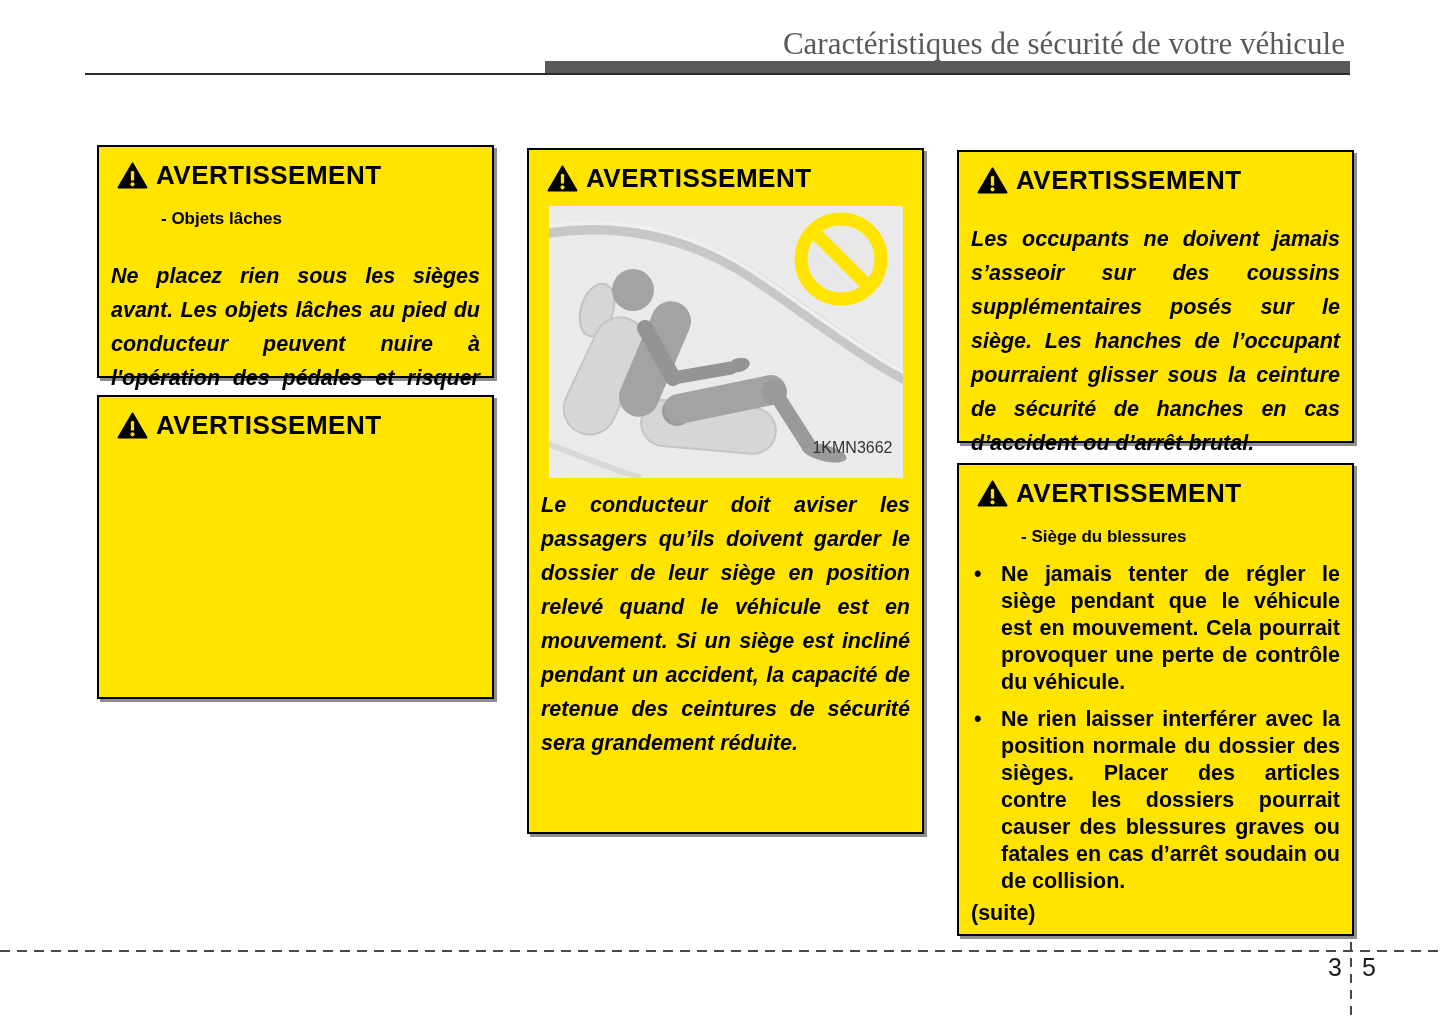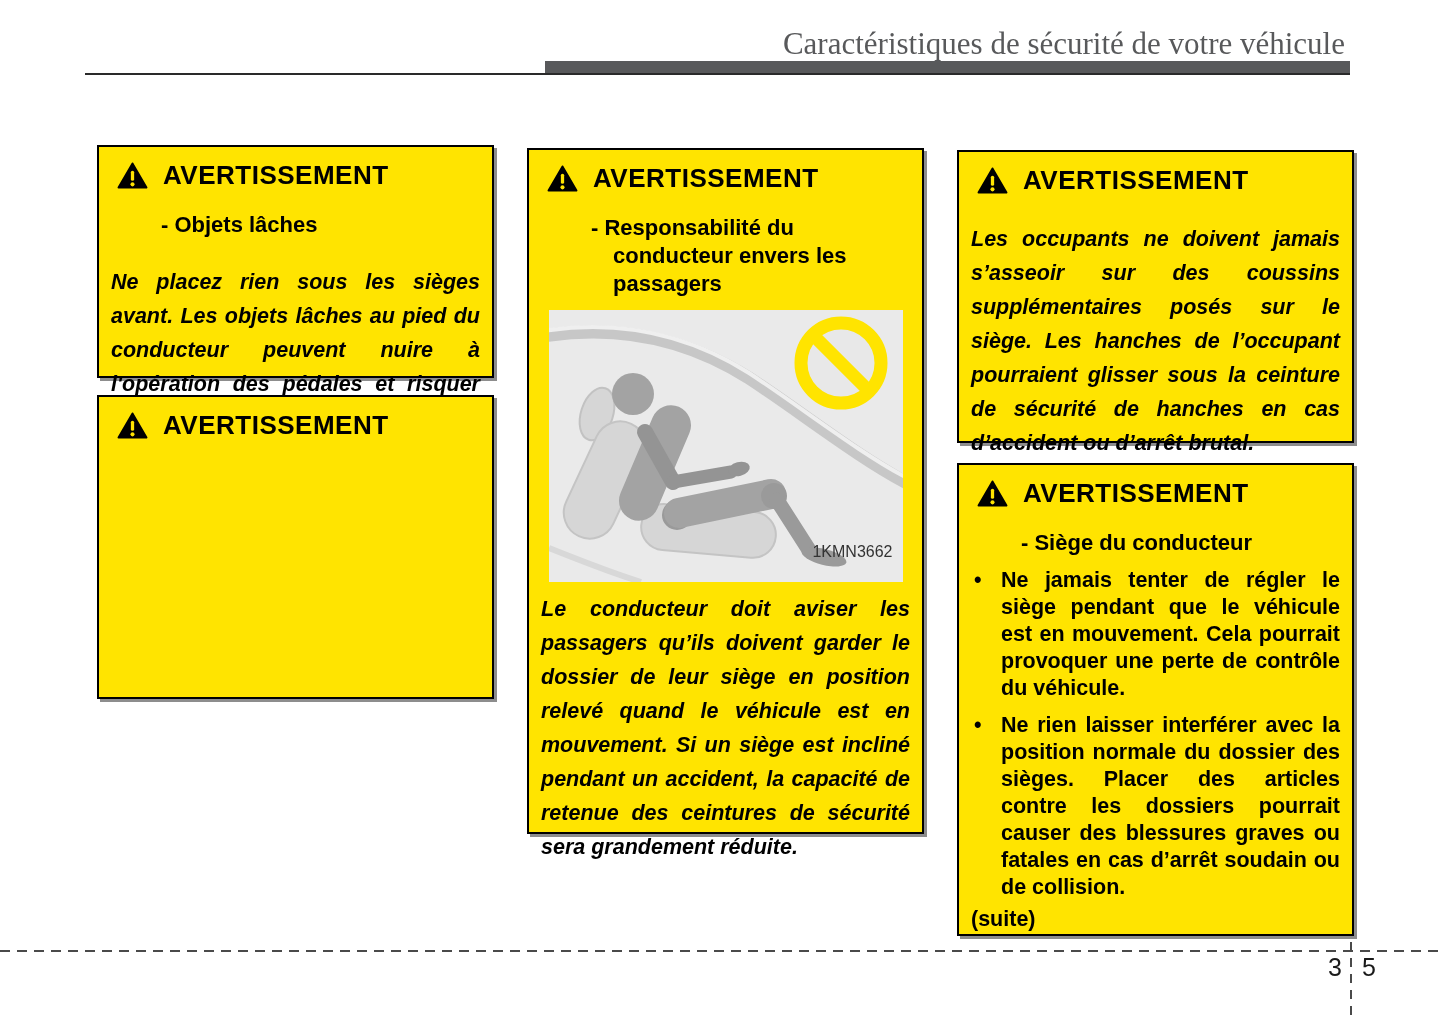--- a/index.html
+++ b/index.html
@@ -18,25 +18,25 @@
   .header-line { position:absolute; left:85px; top:73px; width:1265px; height:2px; background:#2a2a2a; }
 
   
   .wbox {
     position:absolute; box-sizing:border-box;
     background:#ffe400; border:2px solid #000;
     box-shadow:3px 3px 0 #8d8d8d;
     padding:12px 12px 0 12px;
     color:#000; font-weight:bold;
   }
-  .heading { display:flex; align-items:center; gap:15px; padding-left:6px; line-height:32px; }
+  .heading { display:flex; align-items:center; gap:8px; padding-left:6px; line-height:32px; }
   .w-icon { flex:0 0 auto; display:block; }
   .w-icon svg { display:block; }
   .heading-title { font-size:26px; letter-spacing:0.5px; }
-  .subtitle { font-size:22px; line-height:28px; padding-left:72px; text-indent:-22px; margin-top:20px; }
+  .subtitle { font-size:17px; line-height:28px; padding-left:72px; text-indent:-22px; margin-top:14px; }
   .box-m .subtitle { max-width:300px; }
   .body-text { font-size:21.5px; line-height:34px; text-align:justify; margin-top:26px;font-style:italic; }
   .bullet-row { display:flex; margin-top:10px; font-size:21.5px; line-height:27px; }
   .bullet-dot { width:27px; flex:0 0 auto; padding-left:3px; }
   .bullet-text { flex:1 1 auto; text-align:justify; }
   .suite-line { text-align:left; font-size:21.5px; line-height:27px; margin-top:5px; padding-right:4px; }
 
   .box-l1 { left:97px;  top:145px; width:397px; height:233px; }
   .box-l2 { left:97px;  top:395px; width:397px; height:304px; }
   .box-m  { left:527px; top:148px; width:397px; height:686px; }
@@ -111,21 +111,20 @@
     <div class="heading">
       <span class="w-icon">
         <svg width="31" height="27" viewBox="0 0 32 28">
             <path d="M16 1.5 L30.5 26.5 L1.5 26.5 Z" fill="#000" stroke="#000" stroke-width="2" stroke-linejoin="round"></path>
             <rect x="14.3" y="9" width="3.4" height="10.5" rx="1.7" fill="#ffe400"></rect>
             <circle cx="16" cy="23.2" r="2.1" fill="#ffe400"></circle>
           </svg>
       </span>
       <span class="heading-title">AVERTISSEMENT</span>
     </div>
-    <div class="subtitle">- Responsabilité du conducteur envers les passagers</div>
 
     <div class="seat-figure">
       <svg viewBox="0 0 354 272">
         <rect x="0" y="0" width="354" height="272" fill="#eaeaea"></rect>
 
         <path d="M-6,26 C 70,14 140,30 200,68 C 252,102 310,148 360,174" fill="none" stroke="#c7c7c7" stroke-width="13"></path>
         <path d="M-6,21 C 70,9 140,25 200,63 C 252,97 310,143 360,169" fill="none" stroke="#efefef" stroke-width="4"></path>
 
         <path d="M0,238 C 30,250 60,262 92,272" fill="none" stroke="#d8d8d8" stroke-width="6"></path>
 
@@ -175,21 +174,21 @@
     <div class="heading">
       <span class="w-icon">
         <svg width="31" height="27" viewBox="0 0 32 28">
             <path d="M16 1.5 L30.5 26.5 L1.5 26.5 Z" fill="#000" stroke="#000" stroke-width="2" stroke-linejoin="round"></path>
             <rect x="14.3" y="9" width="3.4" height="10.5" rx="1.7" fill="#ffe400"></rect>
             <circle cx="16" cy="23.2" r="2.1" fill="#ffe400"></circle>
           </svg>
       </span>
       <span class="heading-title">AVERTISSEMENT</span>
     </div>
-    <div class="subtitle">- Siège du conducteur</div>
+    <div class="subtitle">- Siège du blessures</div>
     <div>
       <div class="bullet-row">
         <span class="bullet-dot">•</span>
         <span class="bullet-text">Ne jamais tenter de régler le siège pendant que le véhicule est en mouvement. Cela pourrait provoquer une perte de contrôle du véhicule.</span>
       </div>
       <div class="bullet-row">
         <span class="bullet-dot">•</span>
         <span class="bullet-text">Ne rien laisser interférer avec la position normale du dossier des sièges. Placer des articles contre les dossiers pourrait causer des blessures graves ou fatales en cas d’arrêt soudain ou de collision.</span>
       </div>
     </div>

